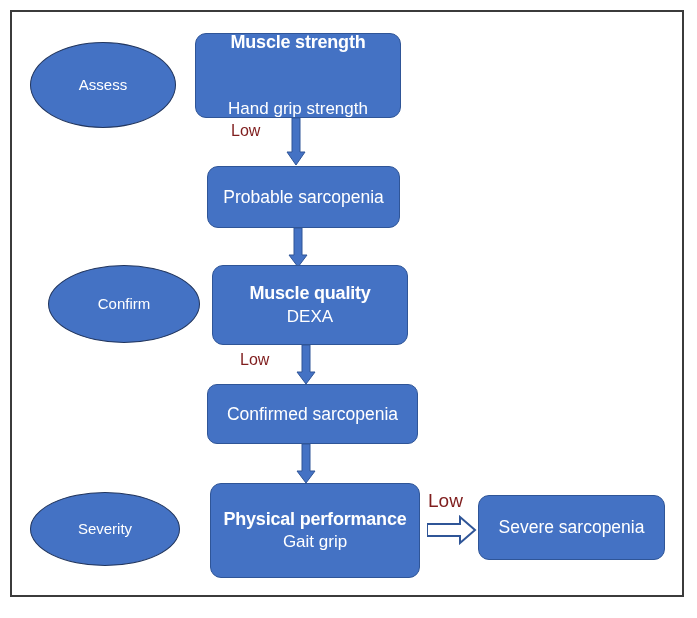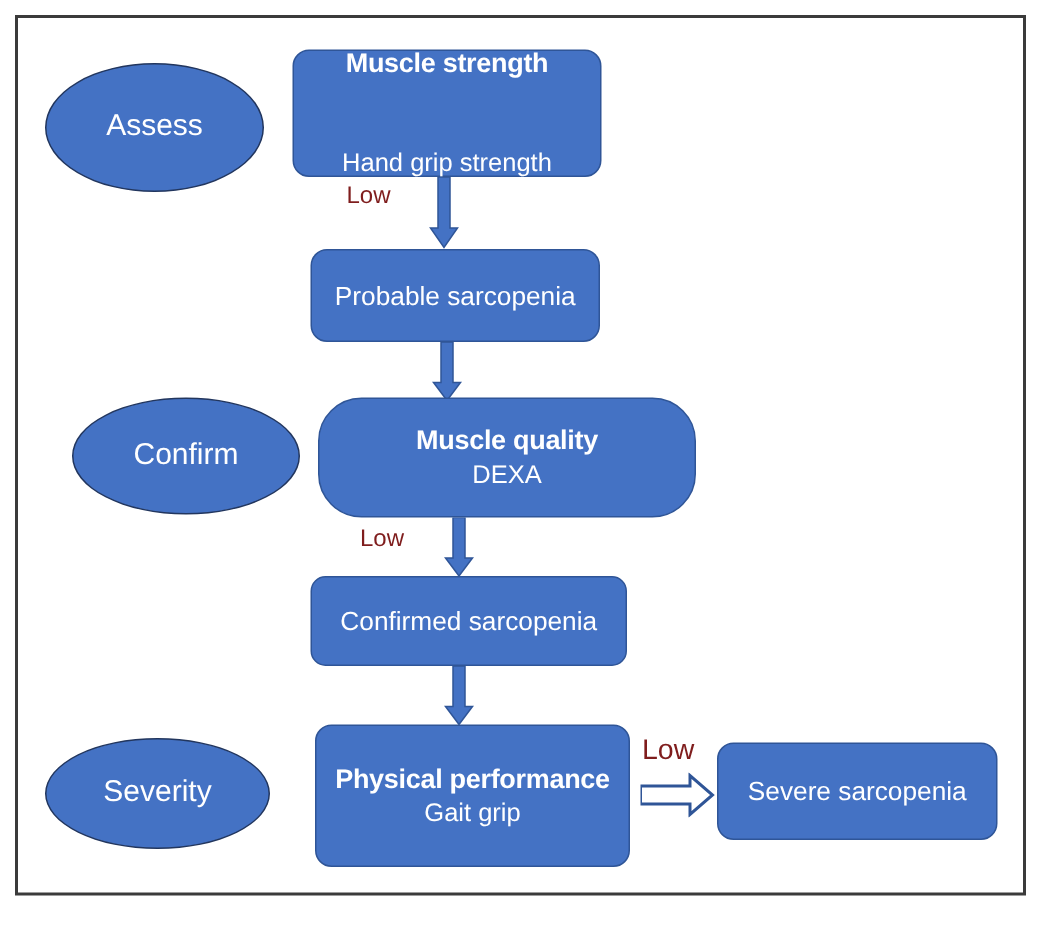--- a/index.html
+++ b/index.html
@@ -38,21 +38,21 @@
     flex-direction: column;
     align-items: center;
     justify-content: center;
     color: #ffffff;
     text-align: center;
     line-height: 1.18;
   }
   .ellipse {
     border-radius: 50%;
     border: 1px solid #22365e;
-    font-size: 20px;
+    font-size: 15px;
   }
   .box {
     border-radius: 11px;
   }
   .box .title-bold {
     font-weight: bold;
     font-size: 18px;
     letter-spacing: -0.2px;
   }
   .box .subtitle {
@@ -115,21 +115,21 @@
   <div class="node box" style="left:207px; top:166px; width:193px; height:62px;">
     <span class="single">Probable sarcopenia</span>
   </div>
 
   <div class="arrow" style="left:288px; top:228px;">
     <svg width="20" height="40" viewBox="0 0 20 40">
       <path d="M6,0 L14,0 L14,27 L19,27 L10,39 L1,27 L6,27 Z" fill="#4472c4" stroke="#2f5597" stroke-width="1"></path>
     </svg>
   </div>
 
-  <div class="node box" style="left:212px; top:265px; width:252px; height:80px;border-radius:29px;">
+  <div class="node box" style="left:212px; top:265px; width:196px; height:80px;">
     <span class="title-bold">Muscle quality</span>
     <span class="subtitle">DEXA</span>
   </div>
 
   <div class="edge-label" style="left:240px; top:351px;">Low</div>
   <div class="arrow" style="left:296px; top:345px;">
     <svg width="20" height="40" viewBox="0 0 20 40">
       <path d="M6,0 L14,0 L14,27 L19,27 L10,39 L1,27 L6,27 Z" fill="#4472c4" stroke="#2f5597" stroke-width="1"></path>
     </svg>
   </div>

